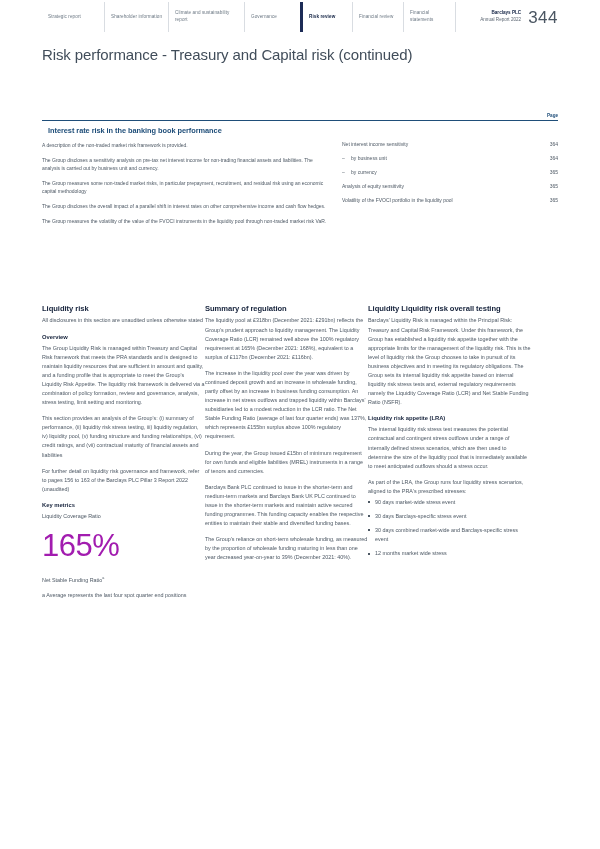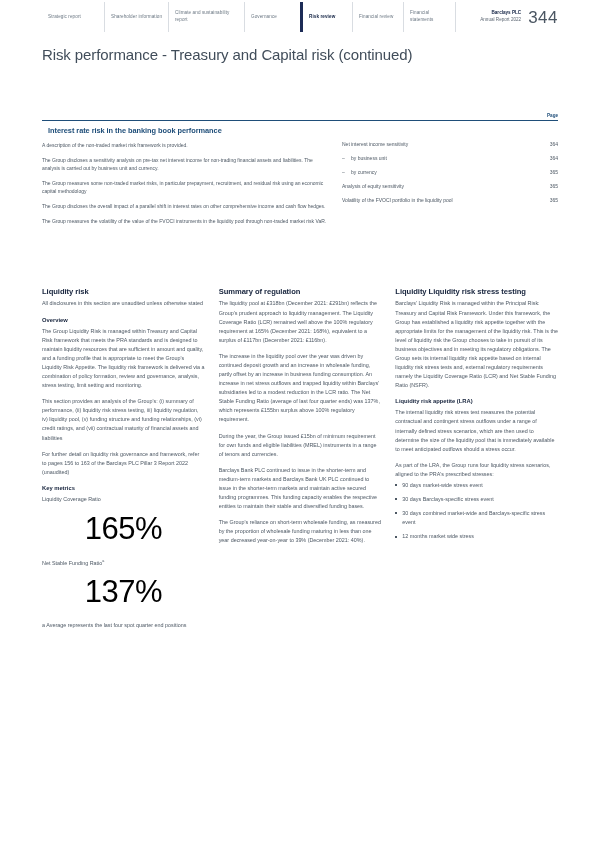--- a/index.html
+++ b/index.html
@@ -150,24 +150,23 @@
     content: "–";
     position: absolute;
     left: 0;
   }
   .toc-row .toc-page { width: 20px; text-align: right; }
 
   
   .columns {
     position: absolute;
     left: 42px;
-    top: 287px;
+    top: 304px;
     width: 516px;
     display: flex;
-    gap: 14px;
   }
   .col { width: 163px; }
   .col p {
     margin: 0 0 7px 0;
     font-size: 5.4px;
     line-height: 1.68;
     color: #4d5864;
   }
   .col p.tight { margin-bottom: 0; }
   h2.sec-title {
@@ -186,23 +185,23 @@
     line-height: 1.4;
   }
   .metric-label {
     font-size: 5.6px;
     color: #4d5864;
     margin: 6px 0 0 0;
     line-height: 1.5;
   }
   .metric-value {
     font-size: 31px;
-    color: #000000;
+    color: #a21caf;
     font-weight: 300;
-    text-align: center;
+    text-align: left;
     line-height: 1.18;
     letter-spacing: -0.5px;
     margin: 1px 0 10px 0;
   }
   .footnote {
     font-size: 3.7px;
     color: #6b7681;
     line-height: 1.5;
     margin: 4px 0 0 0;
   }
@@ -318,37 +317,36 @@
       <p>For further detail on liquidity risk governance and framework, refer to pages 156 to 163 of the Barclays PLC Pillar 3 Report 2022 (unaudited)</p>
       <h3 class="sub-title">Key metrics</h3>
 
       <div>
         <p class="metric-label">Liquidity Coverage Ratio</p>
         <div class="metric-value">165%</div>
       </div>
 
       <div>
         <p class="metric-label"><span>Net Stable Funding Ratio</span><sup>a</sup></p>
-        <div class="metric-value">137%</div>
       </div>
 
       <p class="footnote">a  Average represents the last four spot quarter end positions</p>
     </div>
 
     <div class="col">
       <h2 class="sec-title">Summary of regulation</h2>
       <p>The liquidity pool at £318bn (December 2021: £291bn) reflects the Group's prudent approach to liquidity management. The Liquidity Coverage Ratio (LCR) remained well above the 100% regulatory requirement at 165% (December 2021: 168%), equivalent to a surplus of £117bn (December 2021: £116bn).</p>
       <p>The increase in the liquidity pool over the year was driven by continued deposit growth and an increase in wholesale funding, partly offset by an increase in business funding consumption. An increase in net stress outflows and trapped liquidity within Barclays' subsidiaries led to a modest reduction in the LCR ratio. The Net Stable Funding Ratio (average of last four quarter ends) was 137%, which represents £155bn surplus above 100% regulatory requirement.</p>
       <p>During the year, the Group issued £15bn of minimum requirement for own funds and eligible liabilities (MREL) instruments in a range of tenors and currencies.</p>
       <p>Barclays Bank PLC continued to issue in the shorter-term and medium-term markets and Barclays Bank UK PLC continued to issue in the shorter-term markets and maintain active secured funding programmes. This funding capacity enables the respective entities to maintain their stable and diversified funding bases.</p>
       <p>The Group's reliance on short-term wholesale funding, as measured by the proportion of wholesale funding maturing in less than one year decreased year-on-year to 39% (December 2021: 40%).</p>
     </div>
 
     <div class="col">
-      <h2 class="sec-title">Liquidity Liquidity risk stress testing</h2>
+      <h2 class="sec-title">Liquidity Liquidity risk overall testing</h2>
       <p>Barclays' Liquidity Risk is managed within the Principal Risk: Treasury and Capital Risk Framework. Under this framework, the Group has established a liquidity risk appetite together with the appropriate limits for the management of the liquidity risk. This is the level of liquidity risk the Group chooses to take in pursuit of its business objectives and in meeting its regulatory obligations. The Group sets its internal liquidity risk appetite based on internal liquidity risk stress tests and, external regulatory requirements namely the Liquidity Coverage Ratio (LCR) and Net Stable Funding Ratio (NSFR).</p>
       <h3 class="sub-title">Liquidity risk appetite (LRA)</h3>
       <p>The internal liquidity risk stress test measures the potential contractual and contingent stress outflows under a range of internally defined stress scenarios, which are then used to determine the size of the liquidity pool that is immediately available to meet anticipated outflows should a stress occur.</p>
       <p class="tight">As part of the LRA, the Group runs four liquidity stress scenarios, aligned to the PRA's prescribed stresses:</p>
       <ul class="bullets">
         <li>90 days market-wide stress event</li>
         <li>30 days Barclays-specific stress event</li>
         <li>30 days combined market-wide and Barclays-specific stress event</li>
         <li>12 months market wide stress</li>
       </ul>

